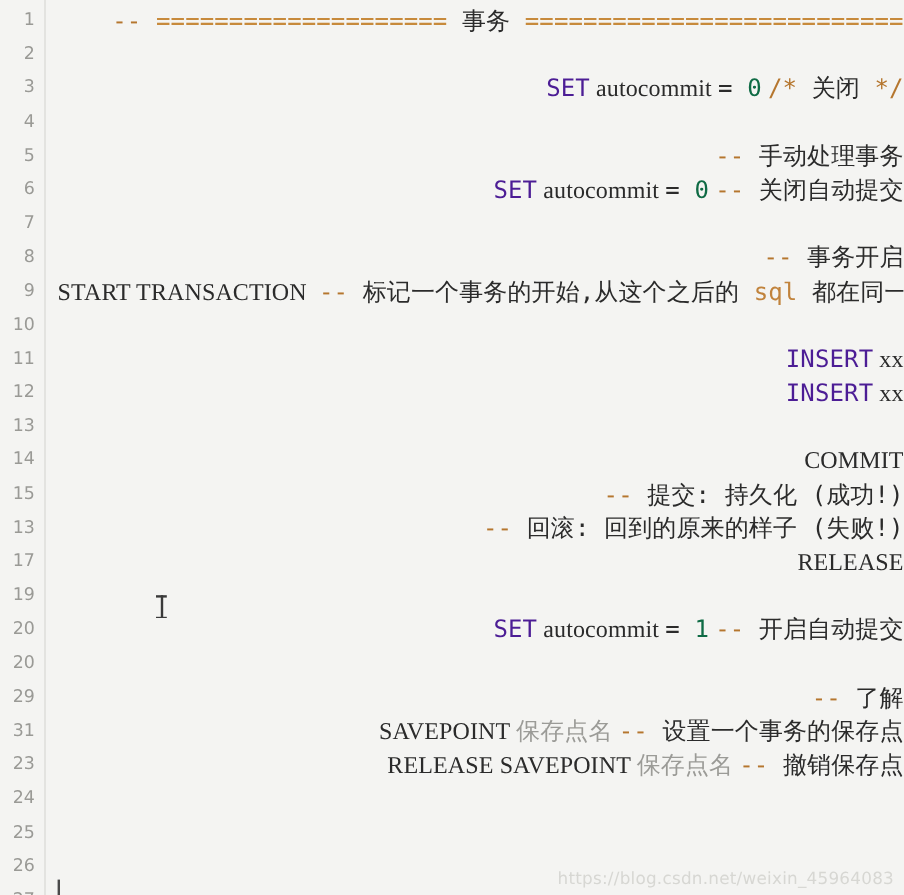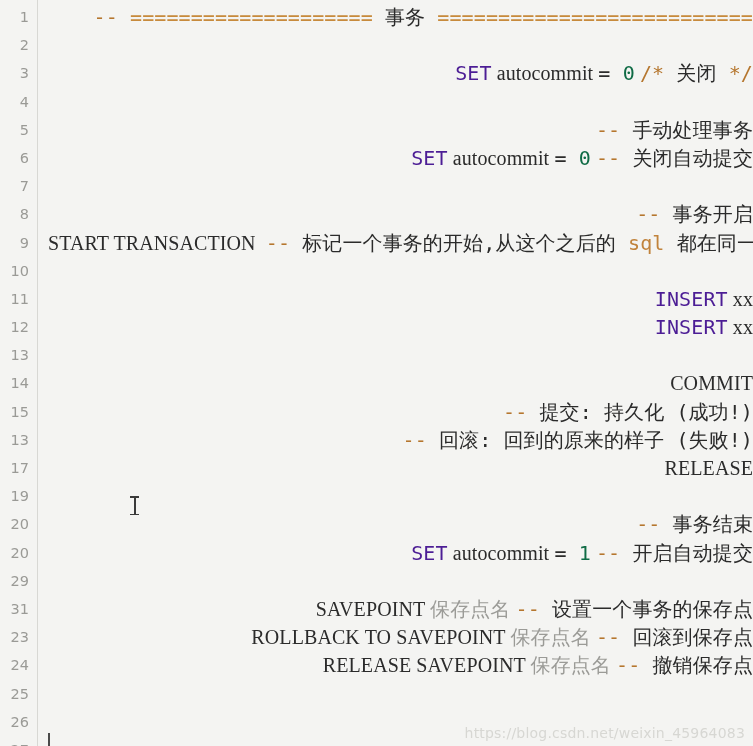--- a/index.html
+++ b/index.html
@@ -175,25 +175,24 @@
       <div class="line"><span class="t-plain">START TRANSACTION  </span><span class="t-cmt-dash">-- </span><span class="t-cmt">标记一个事务的开始,从这个之后的 </span><span class="t-cmt-lat">sql</span><span class="t-cmt"> 都在同一个事务内</span></div>
       <div class="line">&nbsp;</div>
       <div class="line"><span class="t-kw">INSERT</span><span class="t-plain"> xx</span></div>
       <div class="line"><span class="t-kw">INSERT</span><span class="t-plain"> xx</span></div>
       <div class="line">&nbsp;</div>
       <div class="line"><span class="t-plain">COMMIT</span></div>
       <div class="line"><span class="t-cmt-dash">-- </span><span class="t-cmt">提交: 持久化 (成功!)</span></div>
       <div class="line"><span class="t-cmt-dash">-- </span><span class="t-cmt">回滚: 回到的原来的样子 (失败!)</span></div>
       <div class="line"><span class="t-plain">RELEASE</span></div>
       <div class="line">&nbsp;</div>
-      <div class="line"><span class="t-cmt-dash">-- </span><span class="t-cmt">事务结束</span></div>
       <div class="line"><span class="t-kw">SET</span><span class="t-plain"> autocommit </span><span class="t-op">= </span><span class="t-num">1</span><span class="t-plain"> </span><span class="t-cmt-dash">-- </span><span class="t-cmt">开启自动提交</span></div>
       <div class="line">&nbsp;</div>
+      <div class="line"><span class="t-cmt-dash">-- </span><span class="t-cmt">了解</span></div>
       <div class="line"><span class="t-plain">SAVEPOINT </span><span class="t-gray">保存点名</span><span class="t-plain"> </span><span class="t-cmt-dash">-- </span><span class="t-cmt">设置一个事务的保存点</span></div>
-      <div class="line"><span class="t-plain">ROLLBACK TO SAVEPOINT </span><span class="t-gray">保存点名</span><span class="t-plain"> </span><span class="t-cmt-dash">-- </span><span class="t-cmt">回滚到保存点</span></div>
       <div class="line"><span class="t-plain">RELEASE SAVEPOINT </span><span class="t-gray">保存点名</span><span class="t-plain"> </span><span class="t-cmt-dash">-- </span><span class="t-cmt">撤销保存点</span></div>
     </div>
 
   <div id="mouse-caret">
       <span></span>
     </div>
   <div id="text-caret"></div>
 
   <div id="watermark">https://blog.csdn.net/weixin_45964083</div>
 

